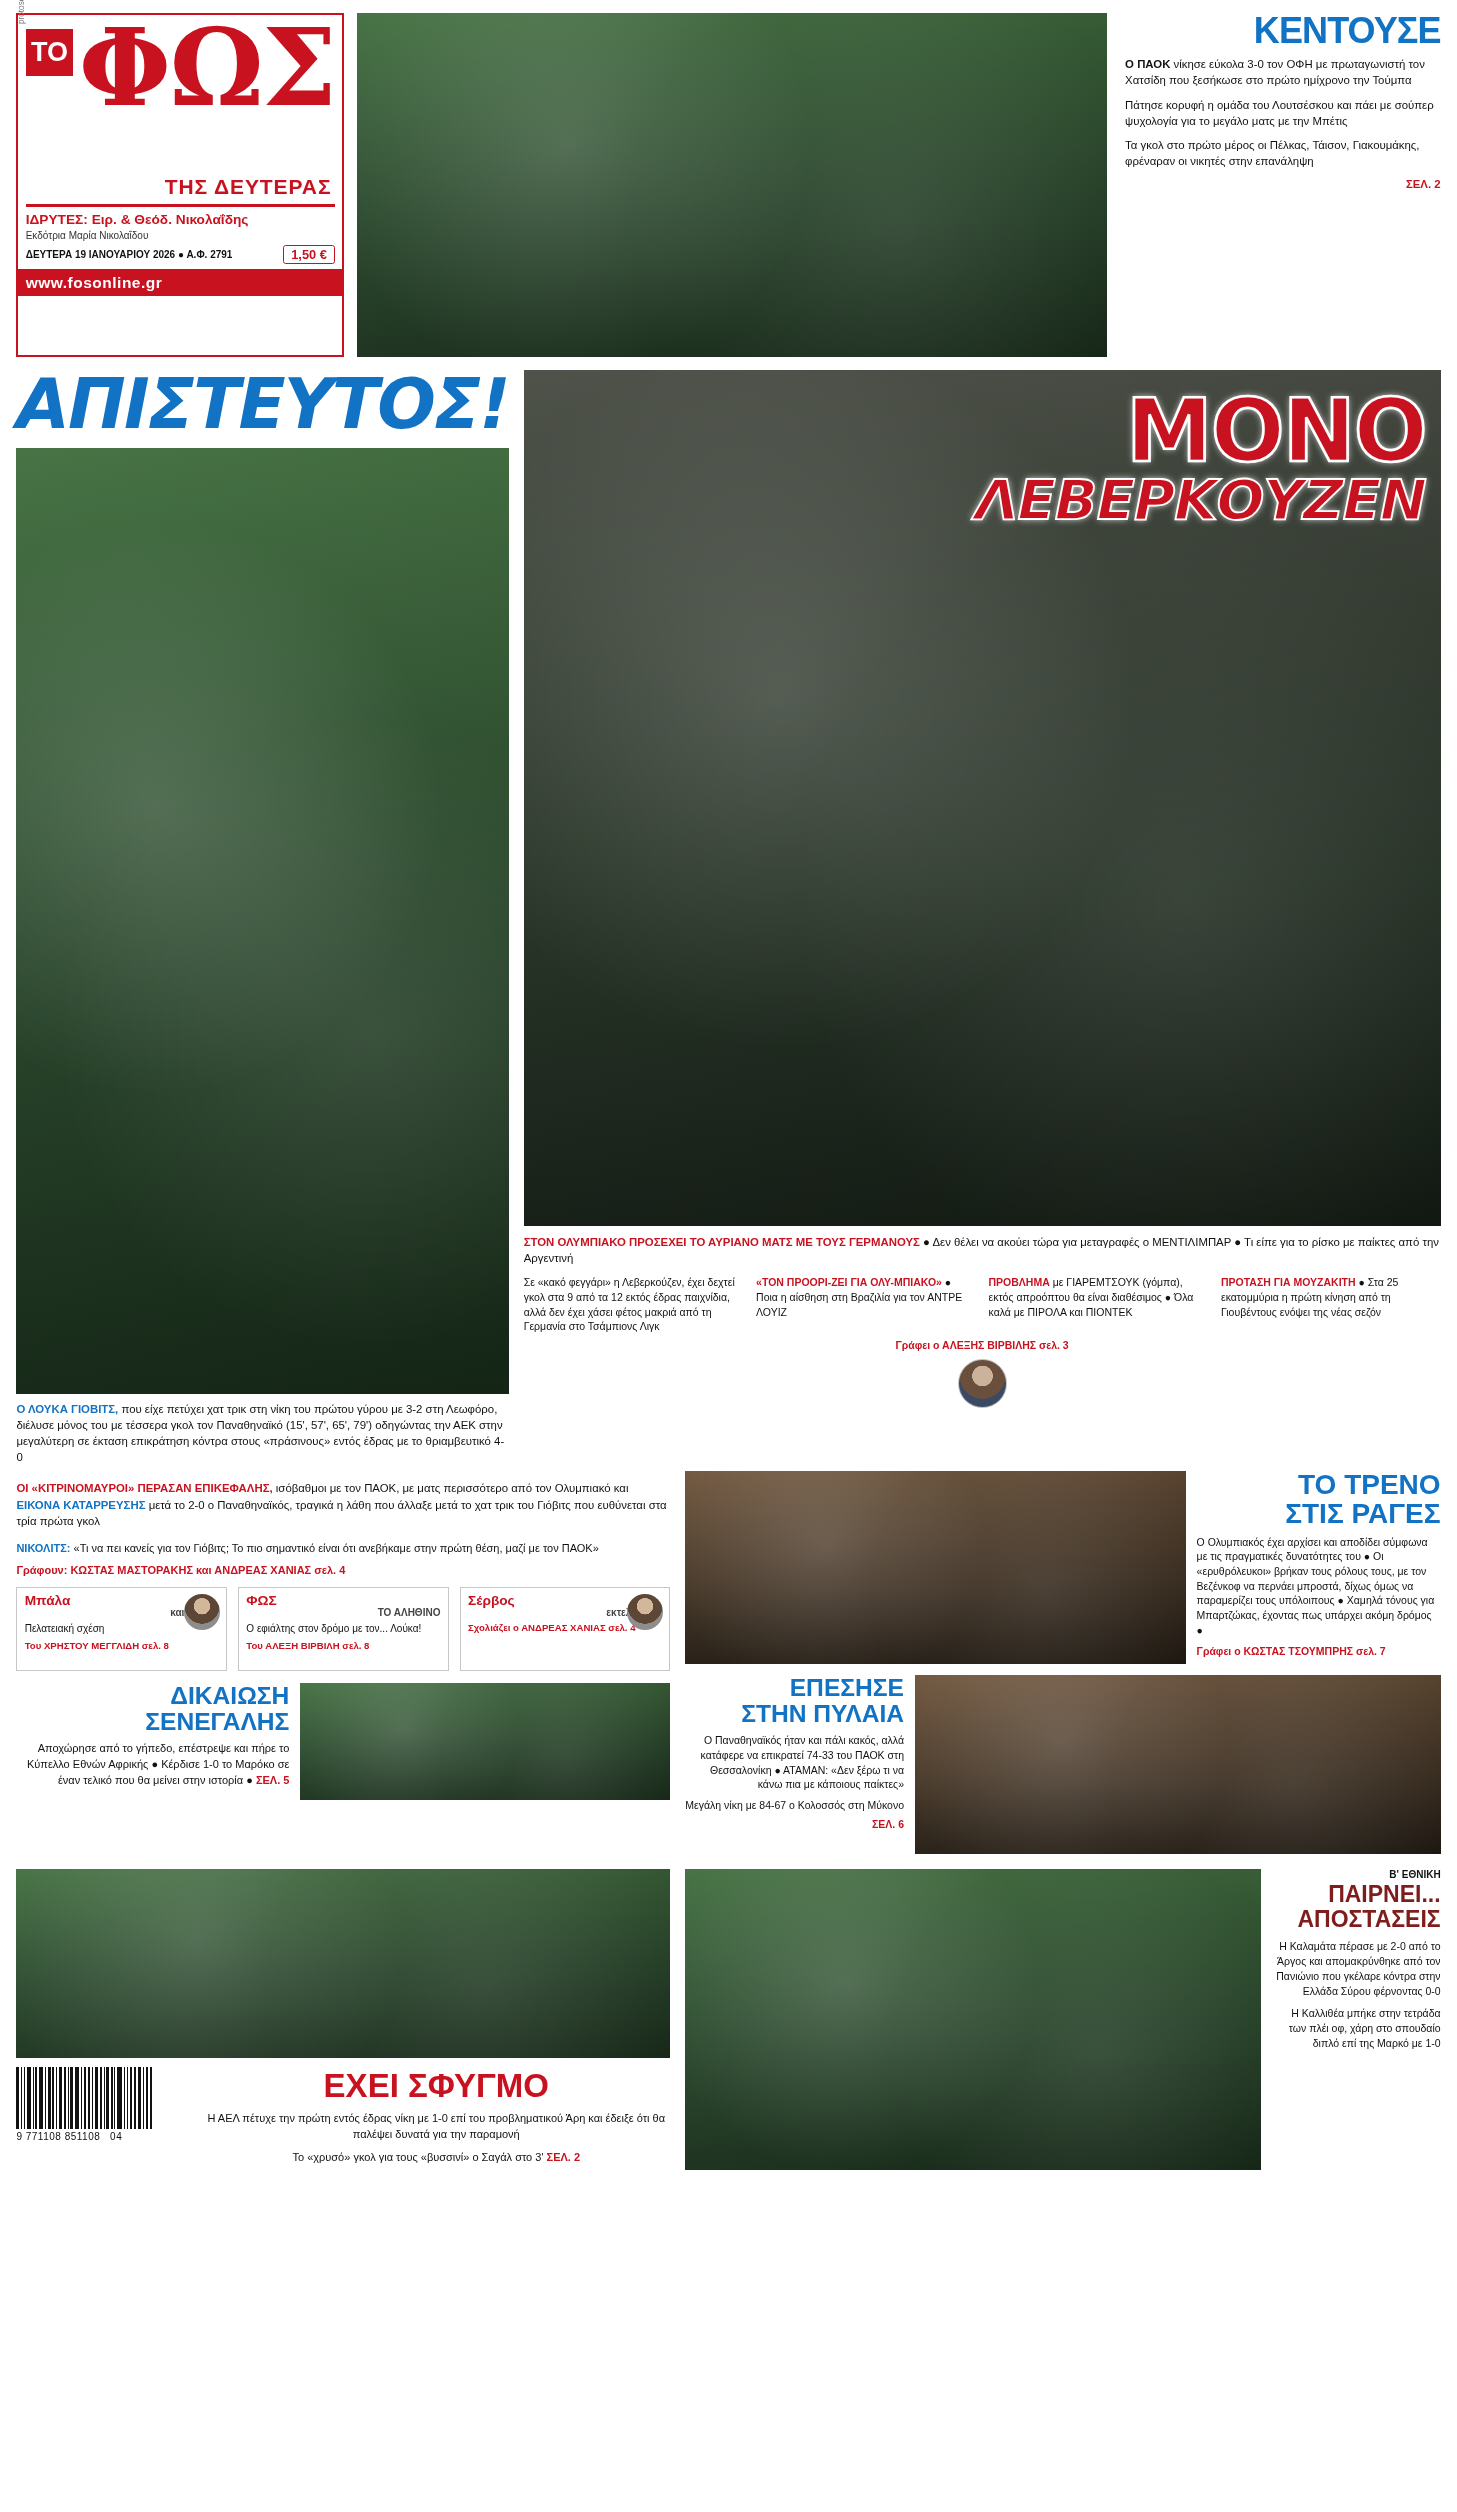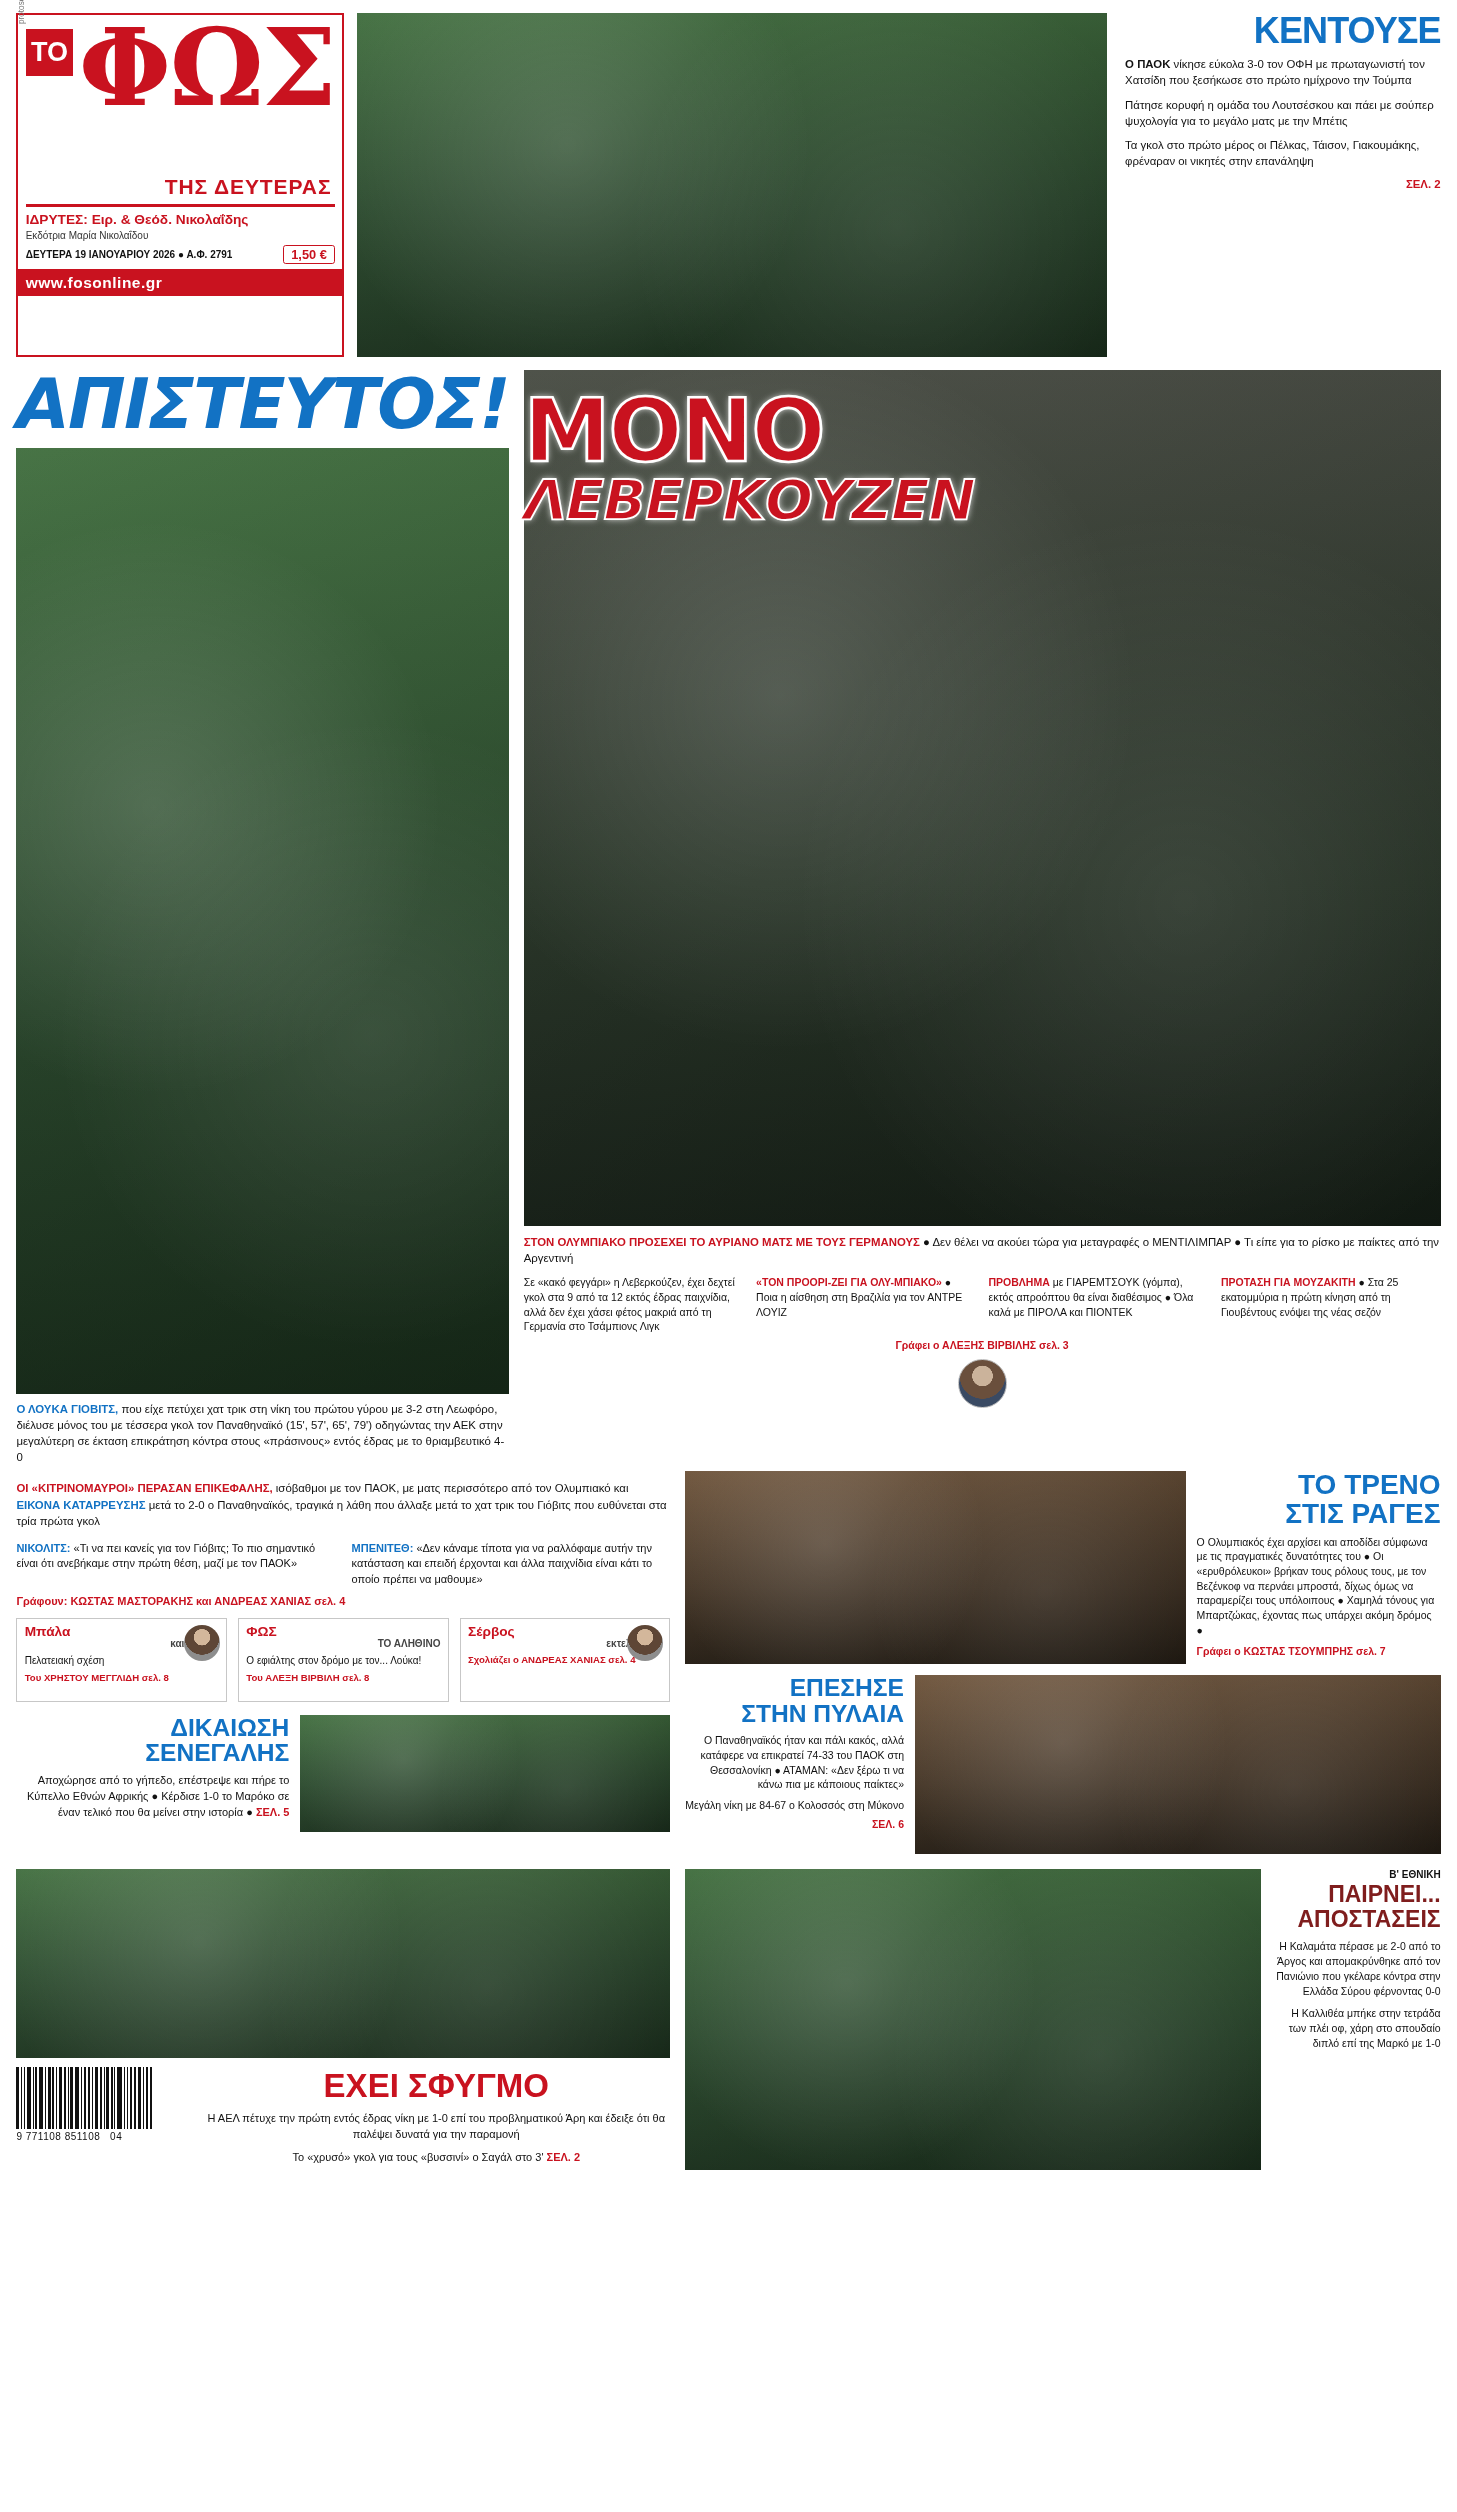--- a/index.html
+++ b/index.html
@@ -88,21 +88,21 @@
     font-size: 69px; color: #1272c4; letter-spacing: -1.8px; line-height: 1;
     margin-bottom: 9px;
   }
   .hero-img { height: 946px; }
   .cap { font-size: 11.4px; line-height: 1.42; margin-top: 7.3px; }
   .cap .blue { color: #1272c4; font-weight: bold; }
 
   .mono-box { position: relative; }
   .mono-img { height: 856px; }
   .mono-title {
-    position: absolute; top: 20px; left: 0; right: 14.6px; 
+    position: absolute; top: 20px; left: 0; right: 14.6px; text-align: right;
   }
   .mono-1 {
     font-family: "DejaVu Sans", sans-serif; font-weight: bold; font-size: 87px;
     color: #c9121f; -webkit-text-stroke: 2.7px #fff; line-height: 0.95; letter-spacing: -1.8px;
     text-shadow: 0 0 7.3px rgba(255,255,255,0.9);
   }
   .mono-2 {
     font-family: "DejaVu Sans", sans-serif; font-weight: bold; font-style: italic;
     font-size: 56px; color: #c9121f; -webkit-text-stroke: 1.8px #fff; line-height: 1;
     letter-spacing: -0.9px; text-shadow: 0 0 7.3px rgba(255,255,255,0.9);
@@ -266,23 +266,20 @@
   <div class="mid">
 
     <div class="mid-left">
       <div class="kitrino">
         <span class="red">ΟΙ «ΚΙΤΡΙΝΟΜΑΥΡΟΙ» ΠΕΡΑΣΑΝ ΕΠΙΚΕΦΑΛΗΣ,</span><span> ισόβαθμοι με τον ΠΑΟΚ, με ματς περισσότερο από τον Ολυμπιακό και </span><span class="blue">ΕΙΚΟΝΑ ΚΑΤΑΡΡΕΥΣΗΣ</span><span> μετά το 2-0 ο Παναθηναϊκός, τραγικά η λάθη που άλλαξε μετά το χατ τρικ του Γιόβιτς που ευθύνεται στα τρία πρώτα γκολ</span>
       </div>
       <div class="quotes">
         <div class="quote">
           <span class="nm">ΝΙΚΟΛΙΤΣ:</span><span> «Τι να πει κανείς για τον Γιόβιτς; Το πιο σημαντικό είναι ότι ανεβήκαμε στην πρώτη θέση, μαζί με τον ΠΑΟΚ»</span>
         </div>
-        <div class="quote">
-          <span class="nm">ΜΠΕΝΙΤΕΘ:</span><span> «Δεν κάναμε τίποτα για να ραλλόφαμε αυτήν την κατάσταση και επειδή έρχονται και άλλα παιχνίδια είναι κάτι το οποίο πρέπει να μαθουμε»</span>
-        </div>
       </div>
       <div class="writers">Γράφουν: ΚΩΣΤΑΣ ΜΑΣΤΟΡΑΚΗΣ και ΑΝΔΡΕΑΣ ΧΑΝΙΑΣ σελ. 4</div>
 
       <div class="colboxes">
         <div class="colbox">
           <div class="cb-face"></div>
           <div class="cb-logo">Μπάλα<small>και... άλλα</small></div>
           <div class="cb-txt">Πελατειακή σχέση</div>
           <div class="cb-by">Του ΧΡΗΣΤΟΥ ΜΕΓΓΛΙΔΗ σελ. 8</div>
         </div>

